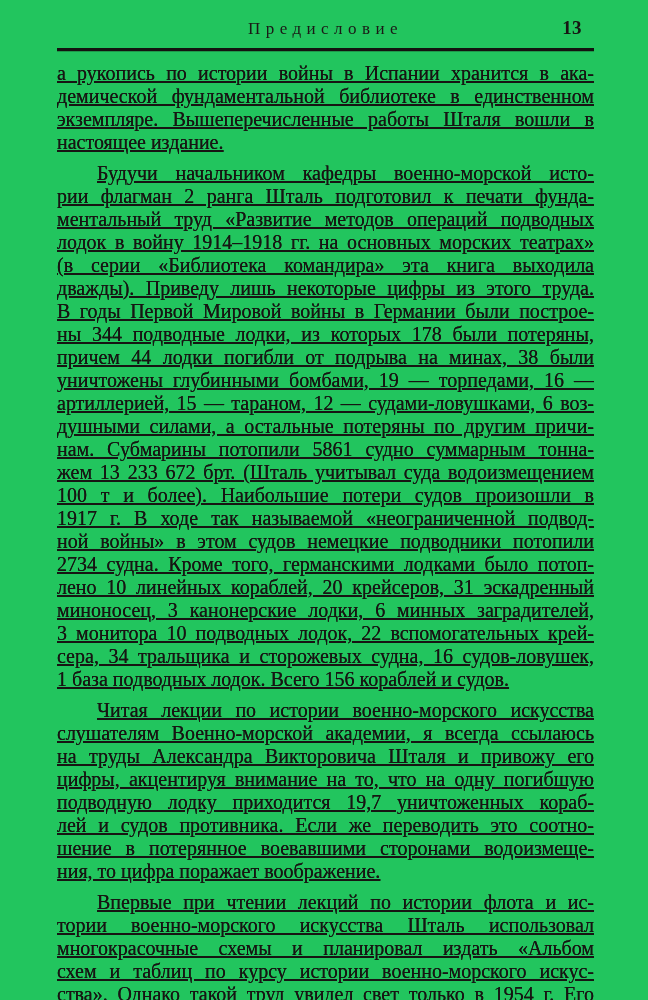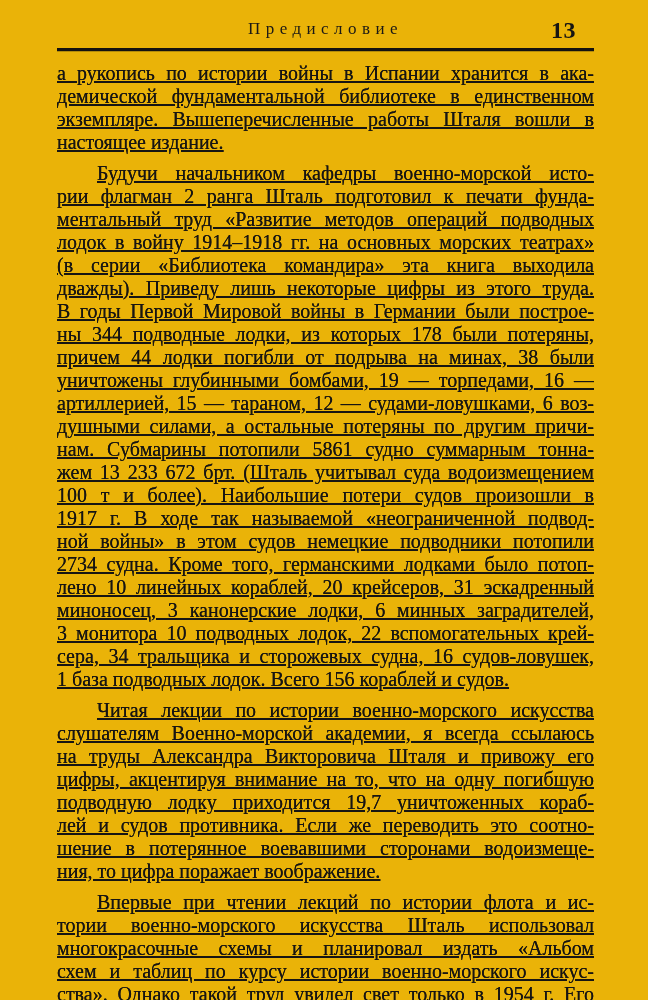--- a/index.html
+++ b/index.html
@@ -4,21 +4,21 @@
 <style>
   html, body {
     margin: 0;
     padding: 0;
     background: #ffffff;
   }
   .book-page {
     position: relative;
     width: 648px;
     height: 1000px;
-    background: #eab308;
+    background: #22c55e;
     color: #171513;
     font-family: "Liberation Serif", "DejaVu Serif", serif;
     overflow: hidden;
   }
   .text-col {
     position: absolute;
     left: 57px;
     top: 16px;
     width: 537px;
   }
@@ -31,23 +31,23 @@
     left: 0;
     right: 0;
     top: 3px;
     text-align: center;
     font-size: 17px;
     letter-spacing: 0.32em;
     color: #1b1916;
   }
   .page-number {
     position: absolute;
-    right: 18px;
+    right: 12px;
     top: 1px;
-    font-size: 24px;
+    font-size: 19px;
     font-weight: bold;
     letter-spacing: 0.02em;
   }
   .header-rule {
     height: 3px;
     background: #141210;
     margin-top: 4px;
     box-shadow: 0 1px 0 rgba(20,18,16,0.25);
   }
   .page-body {

